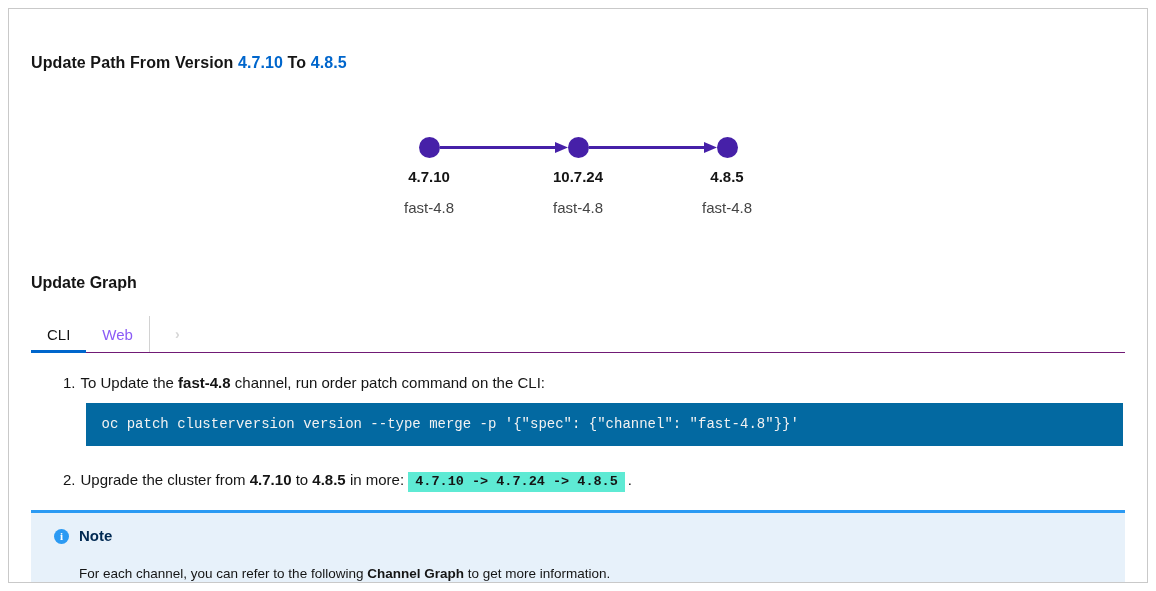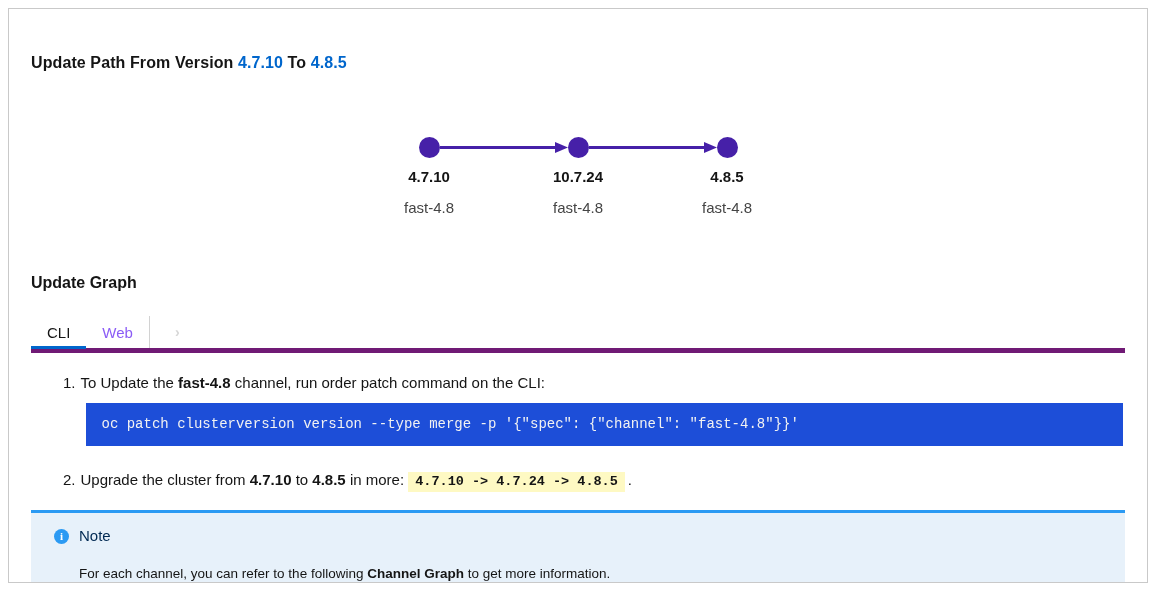--- a/index.html
+++ b/index.html
@@ -43,21 +43,21 @@
     margin-top: 56px;
     font-size: 16px;
     font-weight: 700;
     line-height: 19px;
   }
   .tabs {
     display: flex;
     align-items: stretch;
     margin-top: 24px;
     height: 37px;
-    border-bottom: 5px solid #701a75;
+    border-bottom: 1px solid #701a75;
   }
   .tab {
     position: relative;
     display: flex; align-items: center;
     padding: 0 16px;
     font-size: 15px;
     font-family: "Liberation Sans", sans-serif;
     color: #8b5cf6;
     background: none; border: none;
     cursor: pointer;
@@ -78,35 +78,35 @@
     cursor: default;
   }
 
   
   .instructions { margin-top: 20px; margin-left: 32px; }
   .step { display: flex; font-size: 15px; line-height: 20px; }
   .step + .step { margin-top: 12px; }
   .step-num { min-width: 12px; margin-right: 5px; text-align: right; }
   .step-body { flex: 1; }
   .code-block {
-    background: #1d4ed8;
+    background: #0369a1;
     color: #f2f2f2;
     font-family: "Liberation Mono", monospace;
     font-size: 14px;
     line-height: 17px;
     padding: 13px 16px;
     margin: 10px 2px 12px 5px;
     white-space: pre;
     overflow: hidden;
   }
   .inline-code {
     font-family: "Liberation Mono", monospace;
     font-weight: 700;
     font-size: 13.5px;
-    background: #fef9c3;
+    background: #5eead4;
     padding: 2px 7px 3px 7px;
   }
   .after-code { margin-left: 3px; }
 
   
   .note {
     margin-top: 18px;
     background: #e7f1fa;
     border-top: 3px solid #2b9af3;
     padding: 14px 16px 13px 23px;
@@ -118,21 +118,21 @@
     background: #2b9af3;
     color: #ffffff;
     font-family: "Liberation Serif", serif;
     font-size: 11px; font-weight: 700;
     display: flex; align-items: center; justify-content: center;
     line-height: 1;
   }
   .note-title {
     margin-left: 10px;
     font-size: 15px;
-    font-weight: 400;
+    font-weight: 700;
     color: #002952;
     line-height: 18px;
   }
   .note-body {
     margin-top: 20px;
     margin-left: 25px;
     font-size: 13.5px;
     line-height: 17px;
     color: #151515;
   }

